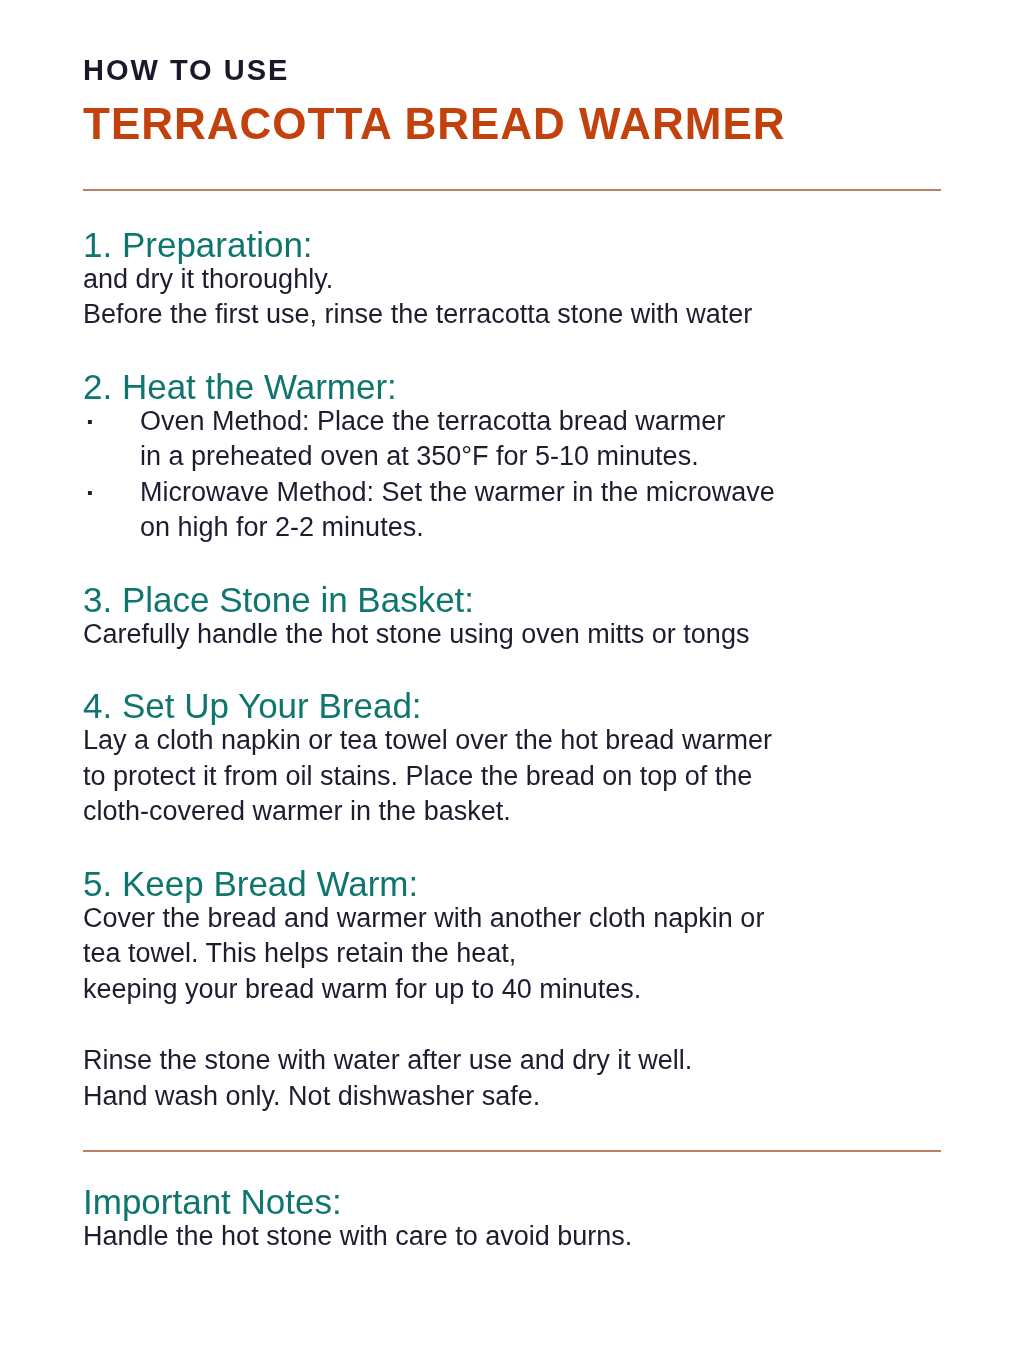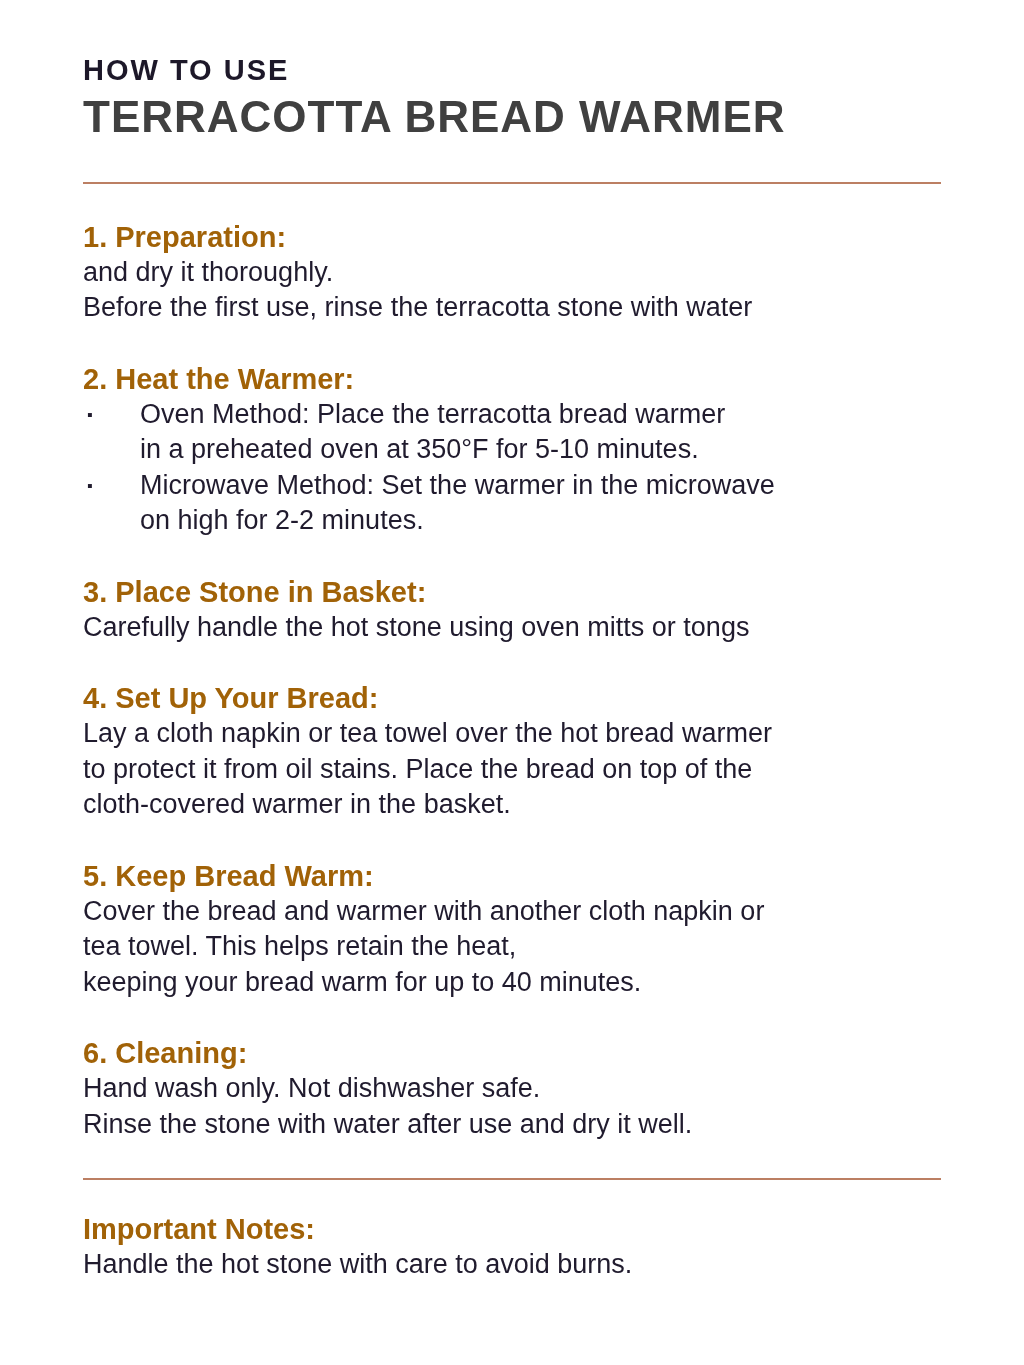--- a/index.html
+++ b/index.html
@@ -22,35 +22,35 @@
     font-weight: 700;
     letter-spacing: 2px;
     line-height: 1.05;
     color: #1d1829;
   }
   .title {
     font-size: 44px;
     font-weight: 700;
     letter-spacing: 1px;
     line-height: 1.1;
-    margin-top: 8px;
-    color: #404040;
+    margin-top: 15px;
+    color: #c2410c;
   }
   hr.divider {
     border: none;
     border-top: 2px solid #bc7f63;
     margin: 40px 0 0 0;
   }
   .sections { margin-top: 36px; }
   .section { margin-bottom: 36px; }
   .section-heading {
-    font-size: 29px;
-    font-weight: 700;
+    font-size: 35px;
+    font-weight: 400;
     line-height: 35px;
-    color: #a16207;
+    color: #0f766e;
   }
   .body-line {
     font-size: 27px;
     line-height: 35.5px;
     color: #201b2e;
   }
   .bullet-item { display: flex; align-items: flex-start; }
   .bullet-marker {
     flex: none;
     width: 57px;
@@ -107,23 +107,22 @@
         <div class="body-line">to protect it from oil stains. Place the bread on top of the</div>
         <div class="body-line">cloth-covered warmer in the basket.</div>
       </div>
       <div class="section">
         <div class="section-heading">5. Keep Bread Warm:</div>
         <div class="body-line">Cover the bread and warmer with another cloth napkin or</div>
         <div class="body-line">tea towel. This helps retain the heat,</div>
         <div class="body-line">keeping your bread warm for up to 40 minutes.</div>
       </div>
       <div class="section">
-        <div class="section-heading">6. Cleaning:</div>
+        <div class="body-line">Rinse the stone with water after use and dry it well.</div>
         <div class="body-line">Hand wash only. Not dishwasher safe.</div>
-        <div class="body-line">Rinse the stone with water after use and dry it well.</div>
       </div>
     </div>
   <hr class="divider-bottom">
   <div class="section notes-section">
     <div class="section-heading">Important Notes:</div>
     <div id="notes-body">
         <div class="body-line">Handle the hot stone with care to avoid burns.</div>
       </div>
   </div>
 </div>

